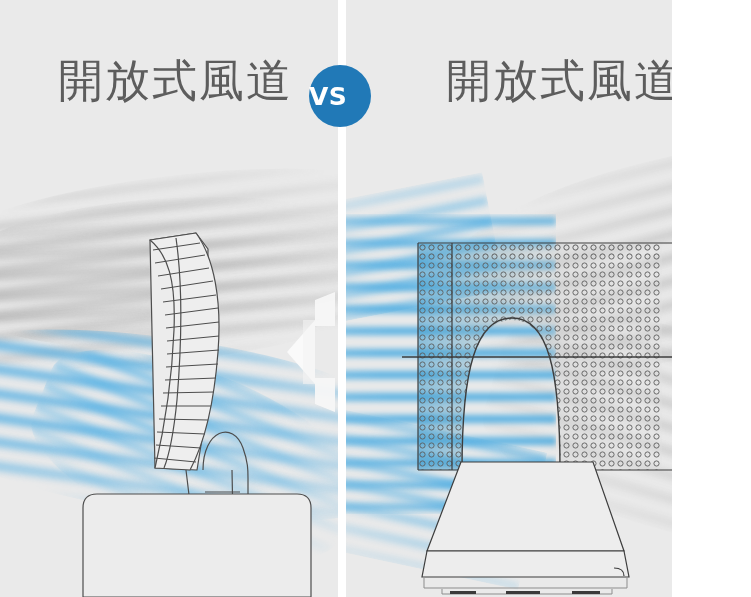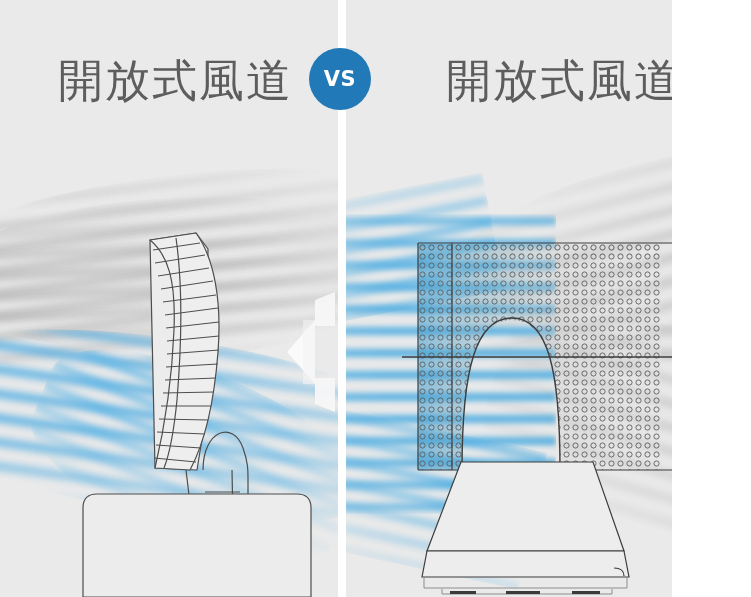--- a/index.html
+++ b/index.html
@@ -53,31 +53,30 @@
     white-space: nowrap;
     z-index: 45;
     font-family: "DejaVu Sans", "Liberation Sans", sans-serif;
   }
   .title-left  { left: 58px; }
   .title-right { left: 446px; }
 
   .vs-badge {
     position: absolute;
     left: 309px;
-    top: 48px;
+    top: 65px;
     width: 62px;
     height: 62px;
     border-radius: 50%;
     background: #2179b7;
     z-index: 60;
     display: flex;
     align-items: center;
-    justify-content: center;
     color: #ffffff;
-    font-size: 21px;
+    font-size: 25px;
     font-weight: 600;
     letter-spacing: 0.5px;
   }
 
   
   .waves {
     position: absolute;
     pointer-events: none;
   }
 

